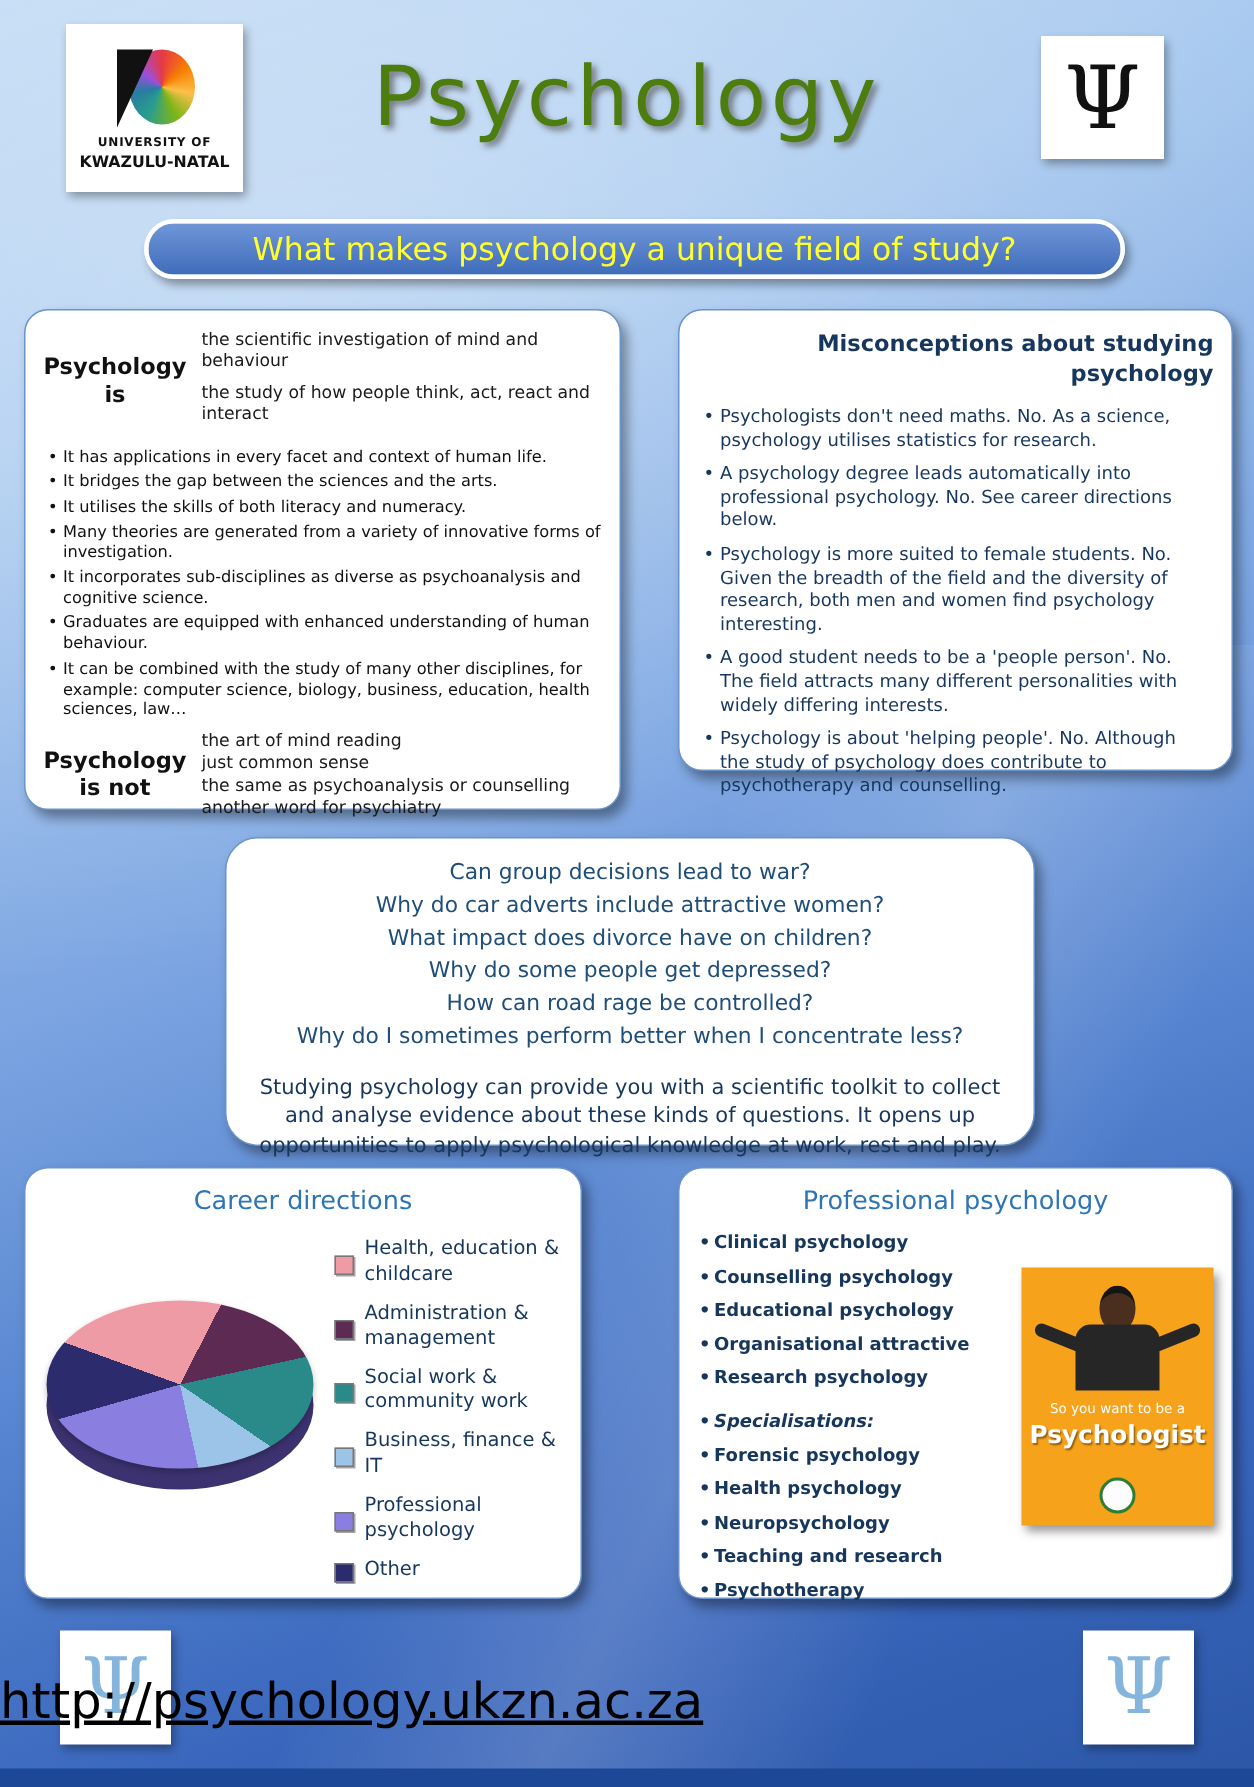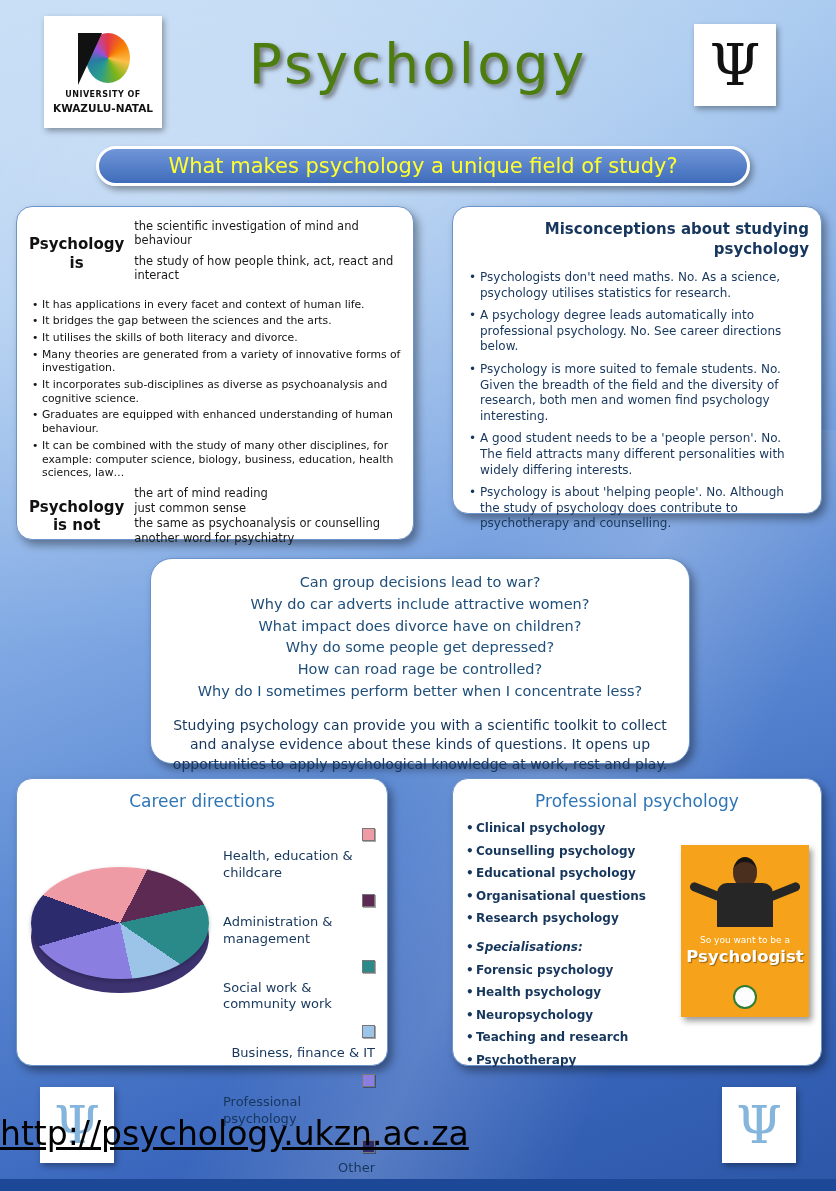--- a/index.html
+++ b/index.html
@@ -73,21 +73,21 @@
 
   
   .sec-title { text-align:center; font-size:17px; color:#2e75b6; margin:2px 0 8px; font-weight:normal; }
   .career-body { display:flex; gap:6px; }
   .pie-wrap { flex:0 0 188px; position:relative; height:230px; }
   .pie-side { position:absolute; top:62px; left:2px; width:178px; height:112px; border-radius:50%;
     background:#3c3270; }
   .pie-disc { position:absolute; top:48px; left:2px; width:178px; height:112px; border-radius:50%;
     background:#8a7fe0; box-shadow:0 2px 4px rgba(0,0,0,0.25); }
   .career-legend { flex:1; list-style:none; margin:6px 0 0 0; padding:0; font-size:13px; color:#16365c; }
-  .career-legend li { display:flex; gap:7px; margin-bottom:9px; line-height:1.3; align-items:flex-end;flex-direction:column; }
+  .career-legend li { display:flex; gap:7px; margin-bottom:9px; line-height:1.3; align-items:center; }
   .legend-marker { flex:0 0 11px; width:11px; height:11px; margin-top:3px; background:#8a7fe0;
     border:1px solid #777; box-shadow:1px 1px 0 rgba(0,0,0,0.35); }
 
   
   .prof-body { display:flex; gap:8px; }
   .prof-col { flex:1; }
   .prof-list { list-style:none; margin:0; padding:2px 0 0 0; font-size:12px; font-weight:bold; color:#16365c; }
   .prof-list li { padding-left:11px; position:relative; margin-bottom:7.5px; line-height:1.25; }
   .prof-list li::before { content:"•"; position:absolute; left:1px; }
   .prof-list.spec { margin-top:12px; }
@@ -145,21 +145,21 @@
   <div class="def-row">
     <div class="def-label">Psychology is</div>
     <div class="def-texts">
       <p>the scientific investigation of mind and behaviour</p>
       <p>the study of how people think, act, react and interact</p>
     </div>
   </div>
   <ul class="facts">
     <li>It has applications in every facet and context of human life.</li>
     <li>It bridges the gap between the sciences and the arts.</li>
-    <li>It utilises the skills of both literacy and divorce.</li>
+    <li>It utilises the skills of both literacy and numeracy.</li>
     <li>Many theories are generated from a variety of innovative forms of investigation.</li>
     <li>It incorporates sub-disciplines as diverse as psychoanalysis and cognitive science.</li>
     <li>Graduates are equipped with enhanced understanding of human behaviour.</li>
     <li>It can be combined with the study of many other disciplines, for example: computer science, biology, business, education, health sciences, law…</li>
   </ul>
   <div class="def-row">
     <div class="def-label">Psychology is not</div>
     <div class="def-texts tight">
       <p>the art of mind reading</p>
       <p>just common sense</p>
@@ -227,21 +227,21 @@
 </div>
 
 <div class="panel panel-prof">
   <div class="sec-title">Professional psychology</div>
   <div class="prof-body">
     <div class="prof-col">
       <ul class="prof-list">
         <li>Clinical psychology</li>
         <li>Counselling psychology</li>
         <li>Educational psychology</li>
-        <li>Organisational questions</li>
+        <li>Organisational attractive</li>
         <li>Research psychology</li>
       </ul>
       <ul class="prof-list spec">
         <li class="spec-label">Specialisations:</li>
         <li>Forensic psychology</li>
         <li>Health psychology</li>
         <li>Neuropsychology</li>
         <li>Teaching and research</li>
         <li>Psychotherapy</li>
       </ul>

